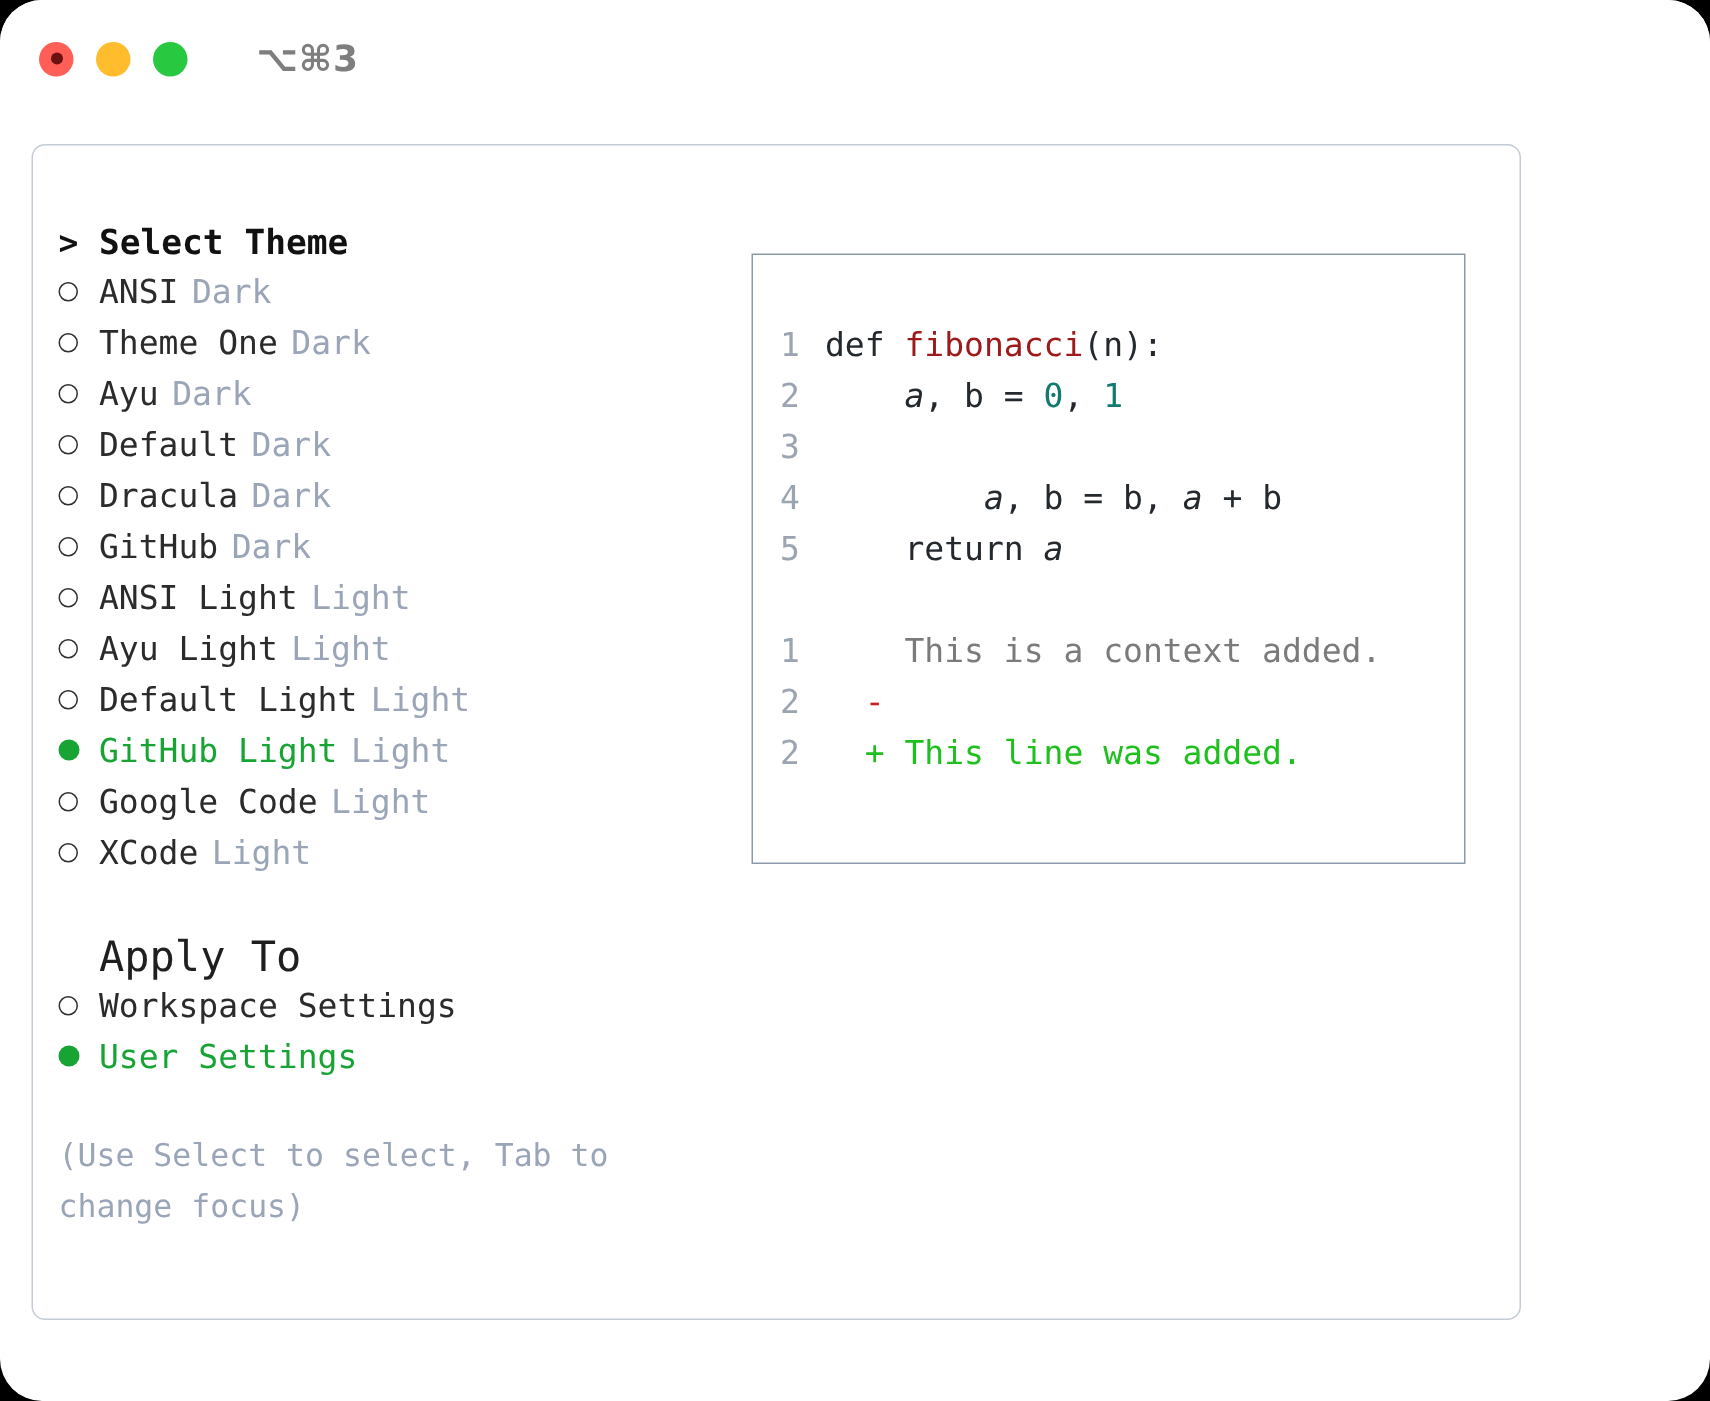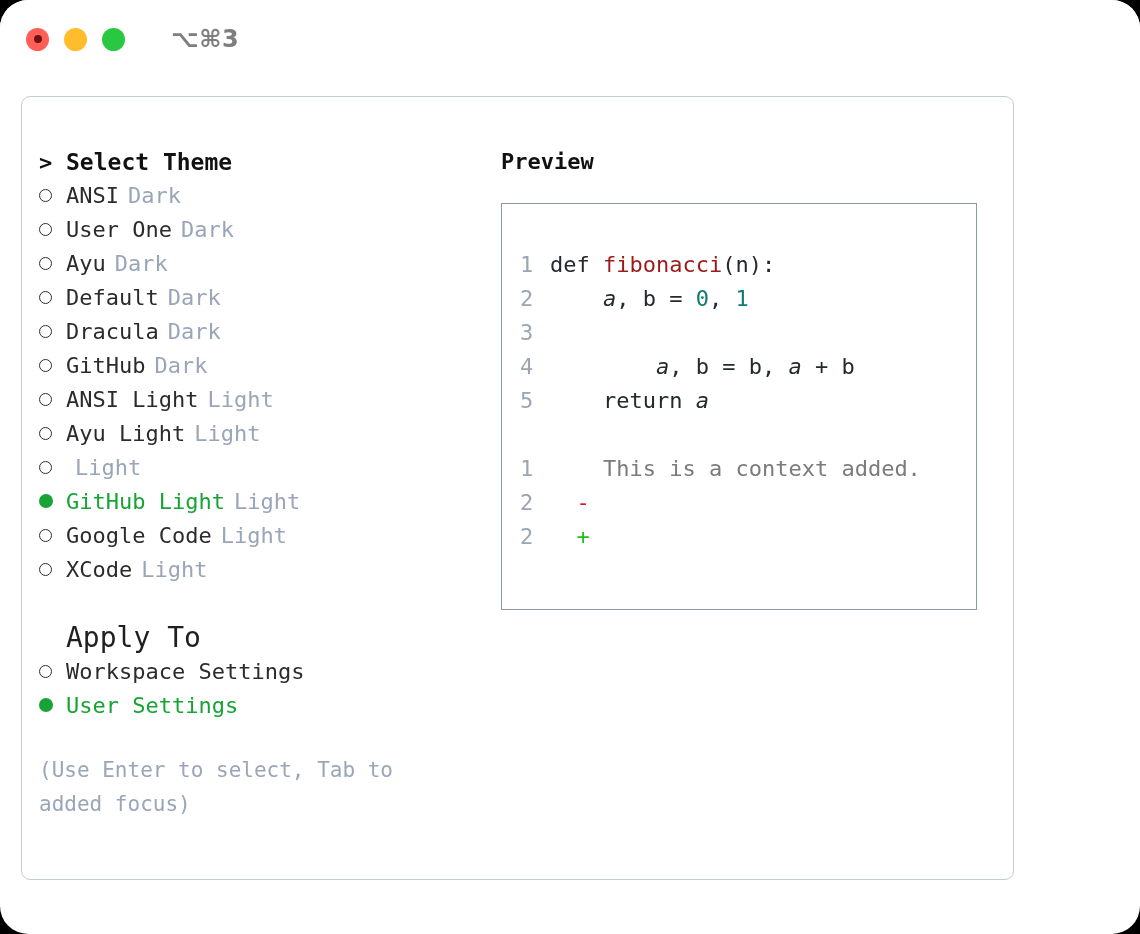--- a/index.html
+++ b/index.html
@@ -216,21 +216,21 @@
         </div>
 
         <div id="theme-list">
             <div class="row">
               <span class="marker"><span class="marker-dot-empty"></span></span>
               <span class="label">ANSI</span>
               <span class="tag">Dark</span>
             </div>
             <div class="row">
               <span class="marker"><span class="marker-dot-empty"></span></span>
-              <span class="label">User One</span>
+              <span class="label">Theme One</span>
               <span class="tag">Dark</span>
             </div>
             <div class="row">
               <span class="marker"><span class="marker-dot-empty"></span></span>
               <span class="label">Ayu</span>
               <span class="tag">Dark</span>
             </div>
             <div class="row">
               <span class="marker"><span class="marker-dot-empty"></span></span>
               <span class="label">Default</span>
@@ -251,20 +251,21 @@
               <span class="label">ANSI Light</span>
               <span class="tag">Light</span>
             </div>
             <div class="row">
               <span class="marker"><span class="marker-dot-empty"></span></span>
               <span class="label">Ayu Light</span>
               <span class="tag">Light</span>
             </div>
             <div class="row">
               <span class="marker"><span class="marker-dot-empty"></span></span>
+              <span class="label">Default Light</span>
               <span class="tag">Light</span>
             </div>
             <div class="row">
               <span class="marker marker-sel"><span class="marker-dot-full"></span></span>
               <span class="label label-sel">GitHub Light</span>
               <span class="tag">Light</span>
             </div>
             <div class="row">
               <span class="marker"><span class="marker-dot-empty"></span></span>
               <span class="label">Google Code</span>
@@ -285,38 +286,37 @@
             <div class="row">
               <span class="marker"><span class="marker-dot-empty"></span></span>
               <span class="label">Workspace Settings</span>
             </div>
             <div class="row">
               <span class="marker marker-sel"><span class="marker-dot-full"></span></span>
               <span class="label label-sel">User Settings</span>
             </div>
           </div>
 
-        <div class="hint">(Use Enter to select, Tab to added focus)</div>
+        <div class="hint">(Use Select to select, Tab to change focus)</div>
       </div>
 
       <div class="right-col">
-        <div class="preview-title">Preview</div>
 
         <div class="preview-box">
           <div id="code-block">
               <div class="code-line"><span class="gutter">1</span><span class="code-text"><span class="tok-plain">def </span><span class="tok-fn">fibonacci</span><span class="tok-plain">(n):</span></span></div>
               <div class="code-line"><span class="gutter">2</span><span class="code-text"><span class="tok-plain">    </span><span class="tok-var">a</span><span class="tok-plain">, b = </span><span class="tok-num">0</span><span class="tok-plain">, </span><span class="tok-num">1</span></span></div>
               <div class="code-line"><span class="gutter">3</span></div>
               <div class="code-line"><span class="gutter">4</span><span class="code-text"><span class="tok-plain">        </span><span class="tok-var">a</span><span class="tok-plain">, b = b, </span><span class="tok-var">a</span><span class="tok-plain"> + b</span></span></div>
               <div class="code-line"><span class="gutter">5</span><span class="code-text"><span class="tok-plain">    return </span><span class="tok-var">a</span></span></div>
             </div>
           <div class="diff-gap"></div>
           <div id="diff-block">
               <div class="code-line"><span class="gutter">1</span><span class="diff-ctx">    </span><span class="diff-ctx">This is a context added.</span></div>
               <div class="code-line"><span class="gutter">2</span><span class="diff-del">  - </span></div>
-              <div class="code-line"><span class="gutter">2</span><span class="diff-add">  + </span></div>
+              <div class="code-line"><span class="gutter">2</span><span class="diff-add">  + </span><span class="diff-add">This line was added.</span></div>
             </div>
         </div>
       </div>
 
     </div>
   </div>
 </div>
 
 </body></html>

